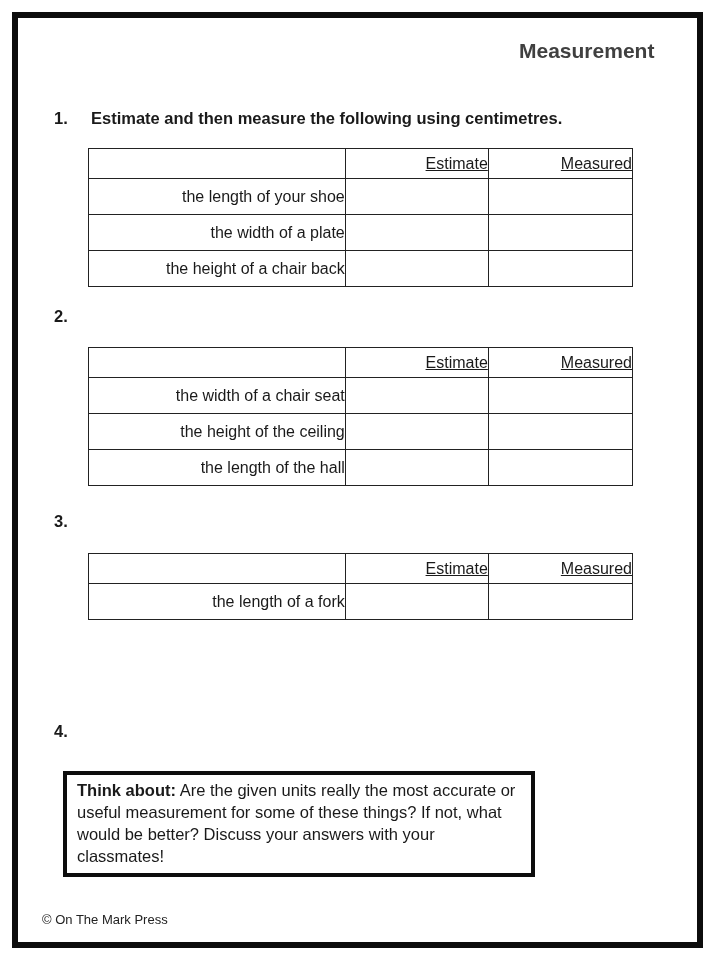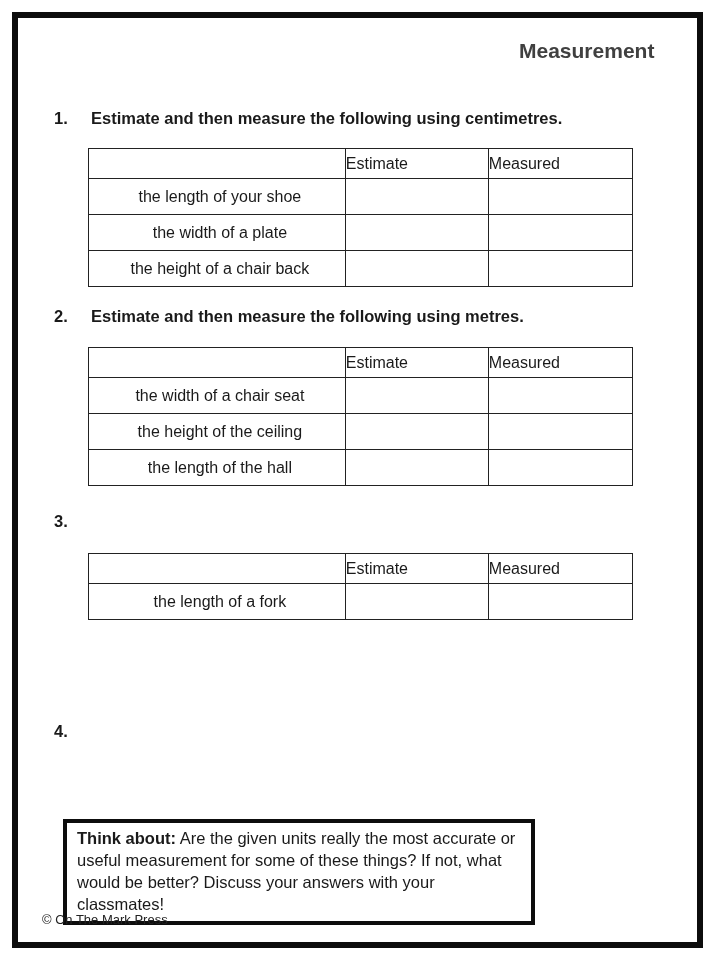--- a/index.html
+++ b/index.html
@@ -59,25 +59,25 @@
   .t3 { top: 553px; }
   table.mtable col.c1 { width: 47.2%; }
   table.mtable col.c2 { width: 26.3%; }
   table.mtable col.c3 { width: 26.5%; }
   table.mtable td {
     border: 1.5px solid #222222;
     padding: 0;
     height: 36px;
     box-sizing: border-box;
   }
-  table.mtable tr.hdr td { height: 30px; text-align: left; }
-  table.mtable td.lbl { padding-left: 6px; text-align: center; }
+  table.mtable tr.hdr td { height: 30px; text-align: right; text-decoration: underline; }
+  table.mtable td.lbl { padding-left: 6px; text-align: right; }
   .thinkbox {
     position: absolute;
-    left: 63px; top: 819px;
+    left: 63px; top: 771px;
     width: 472px;
     box-sizing: border-box;
     border: 4px solid #0d0d0d;
     padding: 4px 10px 6px 10px;
     font-size: 16.5px;
     line-height: 22px;
   }
   .thinkbox .tlabel { font-weight: bold; }
   .footer {
     position: absolute;
@@ -123,21 +123,20 @@
       <tr>
         <td class="lbl">the height of a chair back</td>
         <td></td>
         <td></td>
       </tr>
     </tbody>
   </table>
 
   <div class="q q2">
     <span class="qnum">2.</span>
-    <span>Estimate and then measure the following using metres.</span>
   </div>
   <table class="mtable t2">
     <colgroup>
         <col class="c1">
         <col class="c2">
         <col class="c3">
       </colgroup>
     <tbody>
       <tr class="hdr">
         <td></td>

